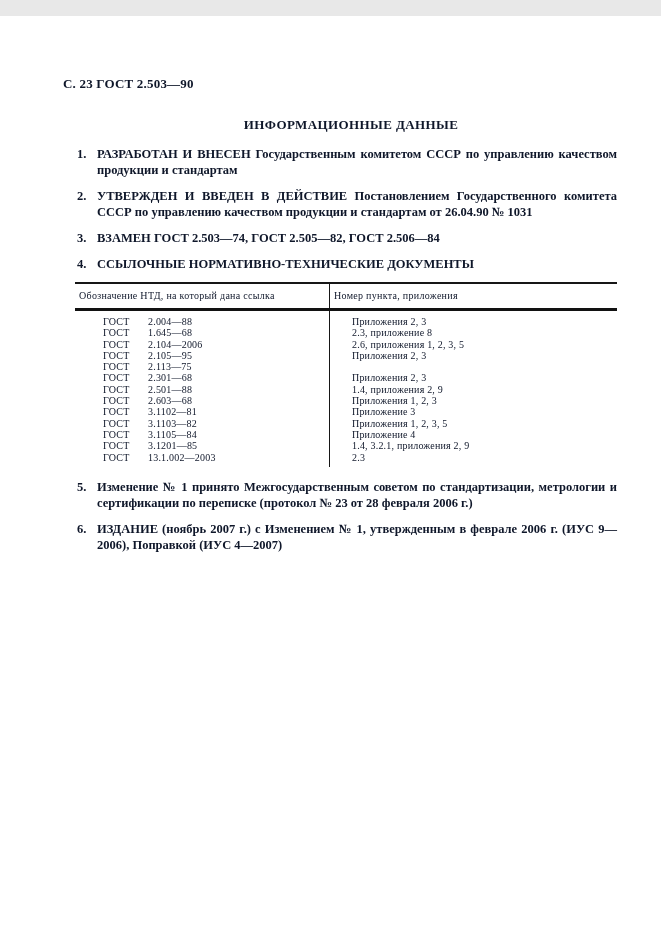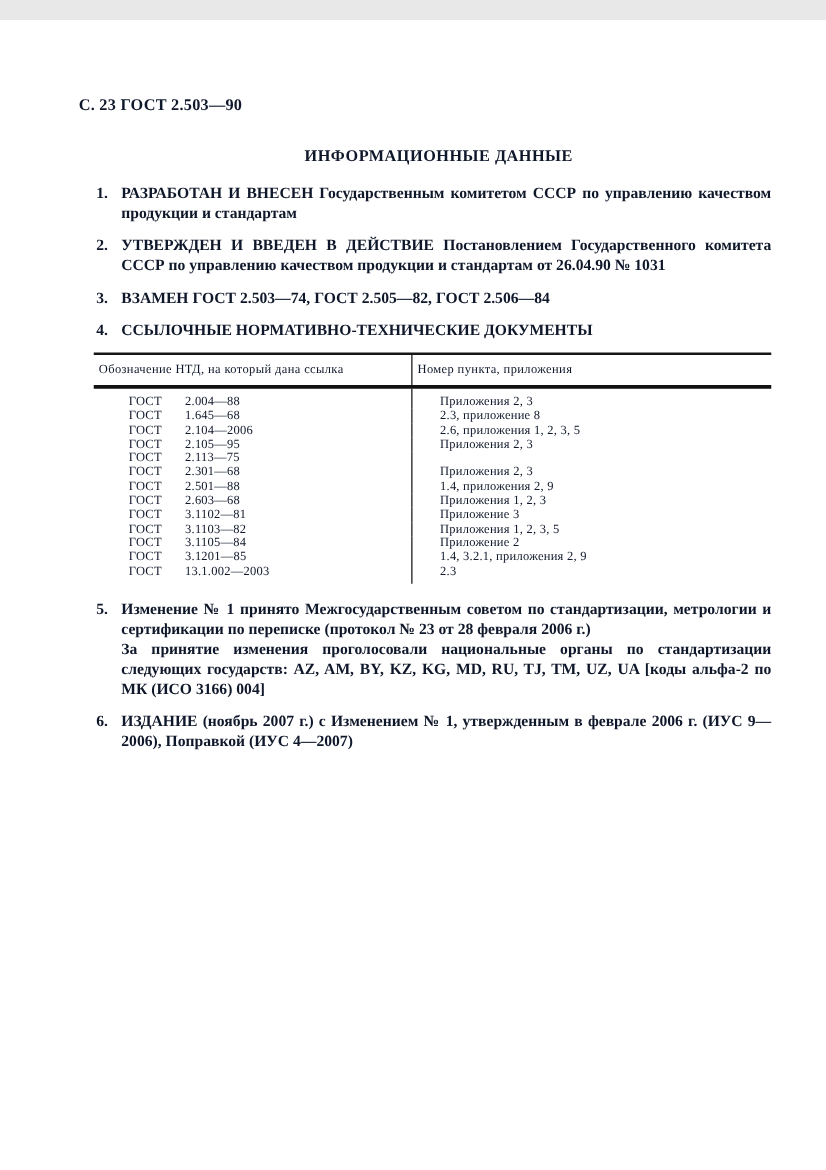--- a/index.html
+++ b/index.html
@@ -212,21 +212,21 @@
     <div class="t-cell c1">
       <span class="gost">ГОСТ</span><span>3.1103—82</span>
     </div>
     <div class="t-cell c2">Приложения 1, 2, 3, 5</div>
   </div>
 
   <div class="t-row">
     <div class="t-cell c1">
       <span class="gost">ГОСТ</span><span>3.1105—84</span>
     </div>
-    <div class="t-cell c2">Приложение 2</div>
+    <div class="t-cell c2">Приложение 4</div>
   </div>
 
   <div class="t-row">
     <div class="t-cell c1">
       <span class="gost">ГОСТ</span><span>3.1201—85</span>
     </div>
     <div class="t-cell c2">1.4, 3.2.1, приложения 2, 9</div>
   </div>
 
   <div class="t-row">
@@ -237,21 +237,20 @@
   </div>
 
 </div>
     </div>
 
     <div>
   <div class="item">
     <span class="item-num">5.</span>
     <div class="item-body">
             <p>Изменение № 1 принято Межгосударственным советом по стандартизации, метрологии и сертификации по переписке (протокол №  23 от 28 февраля 2006 г.)</p>
-            <p>За принятие изменения проголосовали национальные органы по стандартизации следующих государств: AZ, AM, BY, KZ, KG, MD, RU, TJ, TM, UZ, UA [коды альфа-2 по МК (ИСО 3166) 004]</p>
           </div>
   </div>
 
   <div class="item">
     <span class="item-num">6.</span>
     <div class="item-body">
             <p>ИЗДАНИЕ (ноябрь 2007 г.) с Изменением № 1, утвержденным в феврале 2006 г. (ИУС 9—2006), Поправкой (ИУС 4—2007)</p>
           </div>
   </div>
 </div>

